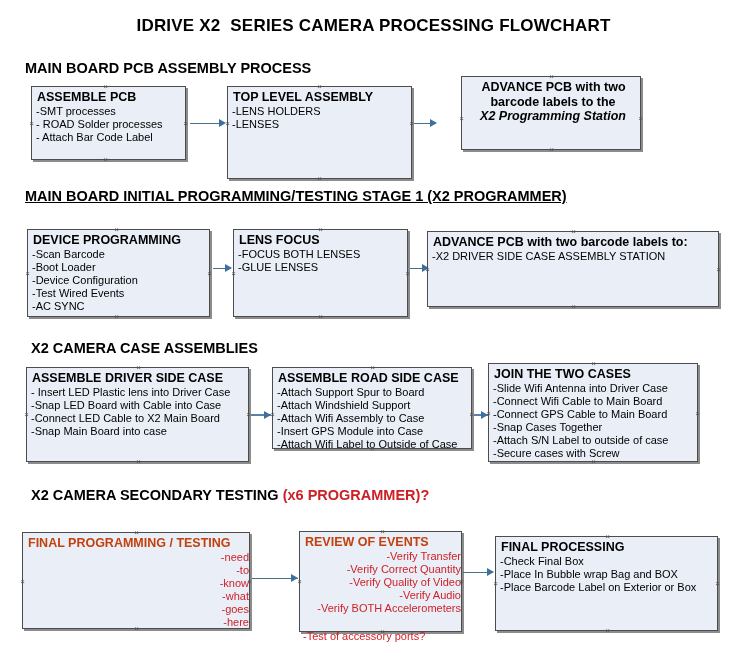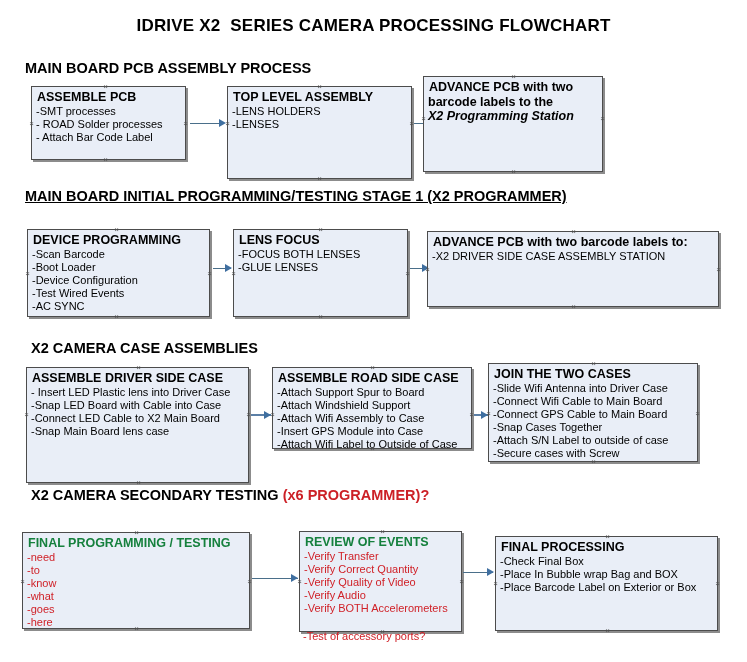--- a/index.html
+++ b/index.html
@@ -45,22 +45,22 @@
     white-space:nowrap;
   }
   .node .lines{
     padding:0 0 0 4px;
   }
   .node .lines div{
     font-size:11px;
     line-height:13px;
     white-space:nowrap;
   }
-  .node.red .title{color:#15803d;}
-  .node.red .lines div{color:#d02128;}
+  .node.red .title{color:#c2410c;}
+  .node.red .lines div{color:#d02128;text-align:right;}
 
   
   .overflow-line{
     position:absolute;
     font-size:11px;line-height:13px;
     color:#d02128;
     white-space:nowrap;
   }
 
   
@@ -123,21 +123,21 @@
     </div>
     <span class="xh" style="left:88px;top:-4px;"></span>
     <span class="xh" style="left:88px;bottom:-4px;"></span>
     <span class="xh" style="left:-4px;top:33px;"></span>
     <span class="xh" style="right:-4px;top:33px;"></span>
   </div>
 
   <div class="conn" style="left:414px;top:123px;width:22px;"></div>
   <div class="arrowhead" style="left:430px;top:119px;"></div>
 
-  <div class="node" style="left:423px;top:76px;width:180px;height:96px;">
+  <div class="node" style="left:461px;top:76px;width:180px;height:74px;text-align:center;">
     <div class="title">ADVANCE PCB with two</div>
     <div class="lines">
       <div style="font-weight:bold;font-size:12.5px;line-height:14px;">barcode labels to the</div>
       <div style="font-weight:bold;font-size:12.5px;line-height:14px;font-style:italic;"> X2 Programming Station</div>
     </div>
     <span class="xh" style="left:86px;top:-4px;"></span>
     <span class="xh" style="left:86px;bottom:-4px;"></span>
     <span class="xh" style="left:-4px;top:38px;"></span>
     <span class="xh" style="right:-4px;top:38px;"></span>
   </div>
@@ -183,27 +183,27 @@
       <div>-X2 DRIVER  SIDE  CASE  ASSEMBLY STATION</div>
     </div>
     <span class="xh" style="left:142px;top:-4px;"></span>
     <span class="xh" style="left:142px;bottom:-4px;"></span>
     <span class="xh" style="left:-4px;top:34px;"></span>
     <span class="xh" style="right:-4px;top:34px;"></span>
   </div>
 
   <div class="section-head" style="top:340px;left:31px;">X2 CAMERA CASE ASSEMBLIES</div>
 
-  <div class="node" style="left:26px;top:367px;width:223px;height:116px;">
+  <div class="node" style="left:26px;top:367px;width:223px;height:95px;">
     <div class="title">ASSEMBLE DRIVER SIDE CASE</div>
     <div class="lines">
       <div>- Insert LED Plastic lens into Driver Case</div>
       <div>-Snap LED Board with Cable into Case</div>
       <div>-Connect LED Cable to X2 Main Board</div>
-      <div>-Snap Main Board lens case</div>
+      <div>-Snap Main Board into case</div>
     </div>
     <span class="xh" style="left:108px;top:-4px;"></span>
     <span class="xh" style="left:108px;bottom:-4px;"></span>
     <span class="xh" style="left:-4px;top:43px;"></span>
     <span class="xh" style="right:-4px;top:43px;"></span>
   </div>
 
   <div class="conn thick" style="left:251px;top:414px;width:20px;"></div>
   <div class="arrowhead" style="left:264px;top:411px;"></div>
 

